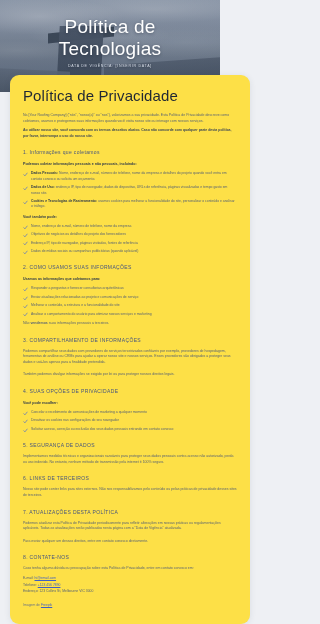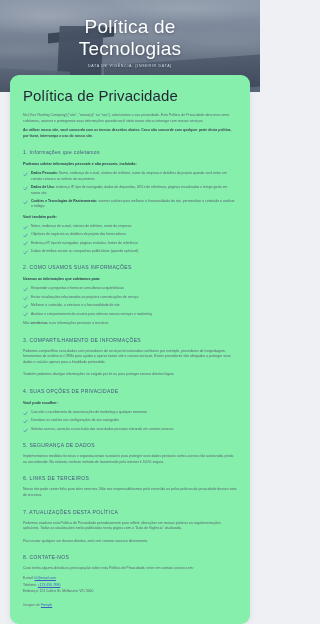--- a/index.html
+++ b/index.html
@@ -10,21 +10,21 @@
     font-family: "Liberation Sans", sans-serif;
     background: #eef0f4;
     overflow: hidden;
     position: relative;
   }
 
   
   .hero {
     position: absolute;
     top: 0; left: 0;
-    width: 260px; height: 92px;
+    width: 220px; height: 92px;
     overflow: hidden;
   }
   .hero-photo {
     position: absolute;
     inset: 0;
     background:
       linear-gradient(180deg, #9ba6b6 0%, #8e99aa 28%, #7d8897 55%, #6e7a8c 78%, #636f81 100%);
   }
   .hero-clouds {
     position: absolute;
@@ -95,21 +95,21 @@
     text-transform: uppercase;
     text-shadow: 0 1px 2px rgba(30,40,55,.5);
   }
 
   
   .card {
     position: absolute;
     left: 10px; top: 75px;
     width: 240px;
     min-height: 534px;
-    background: #86efac;
+    background: #fde047;
     border-radius: 9px;
     box-shadow: 0 1px 6px rgba(40,55,80,.10);
     padding: 12px 13px 16px 13px;
     z-index: 5;
     overflow: hidden;
   }
 
   .doc-title {
     font-size: 15px;
     line-height: 18px;

